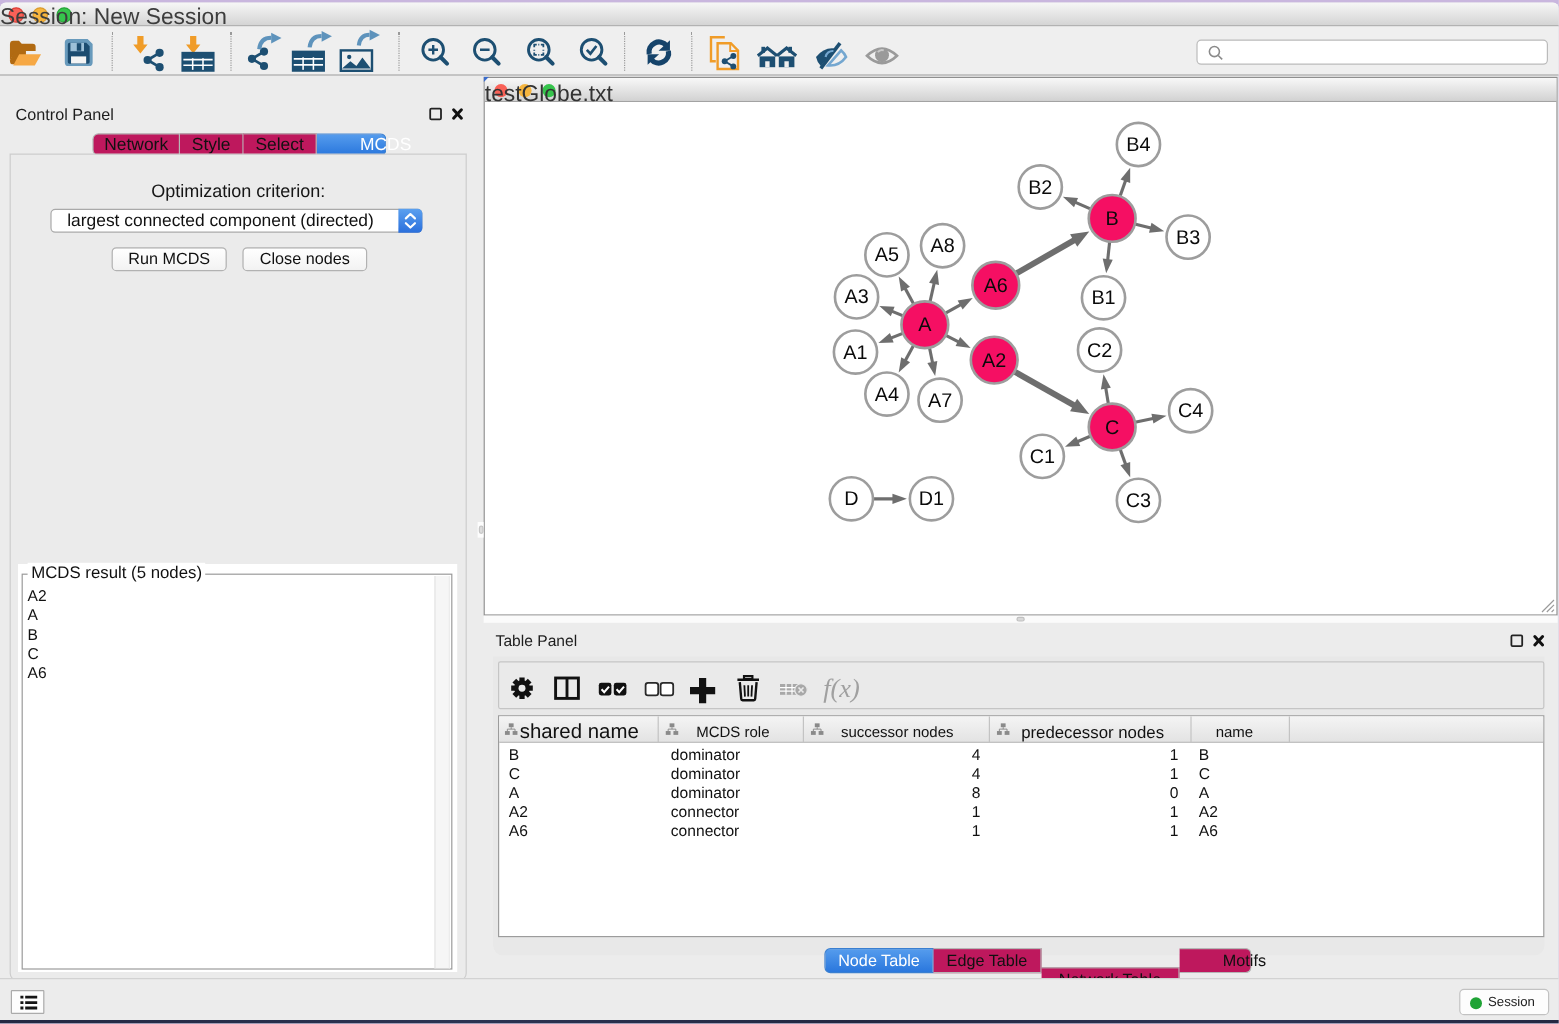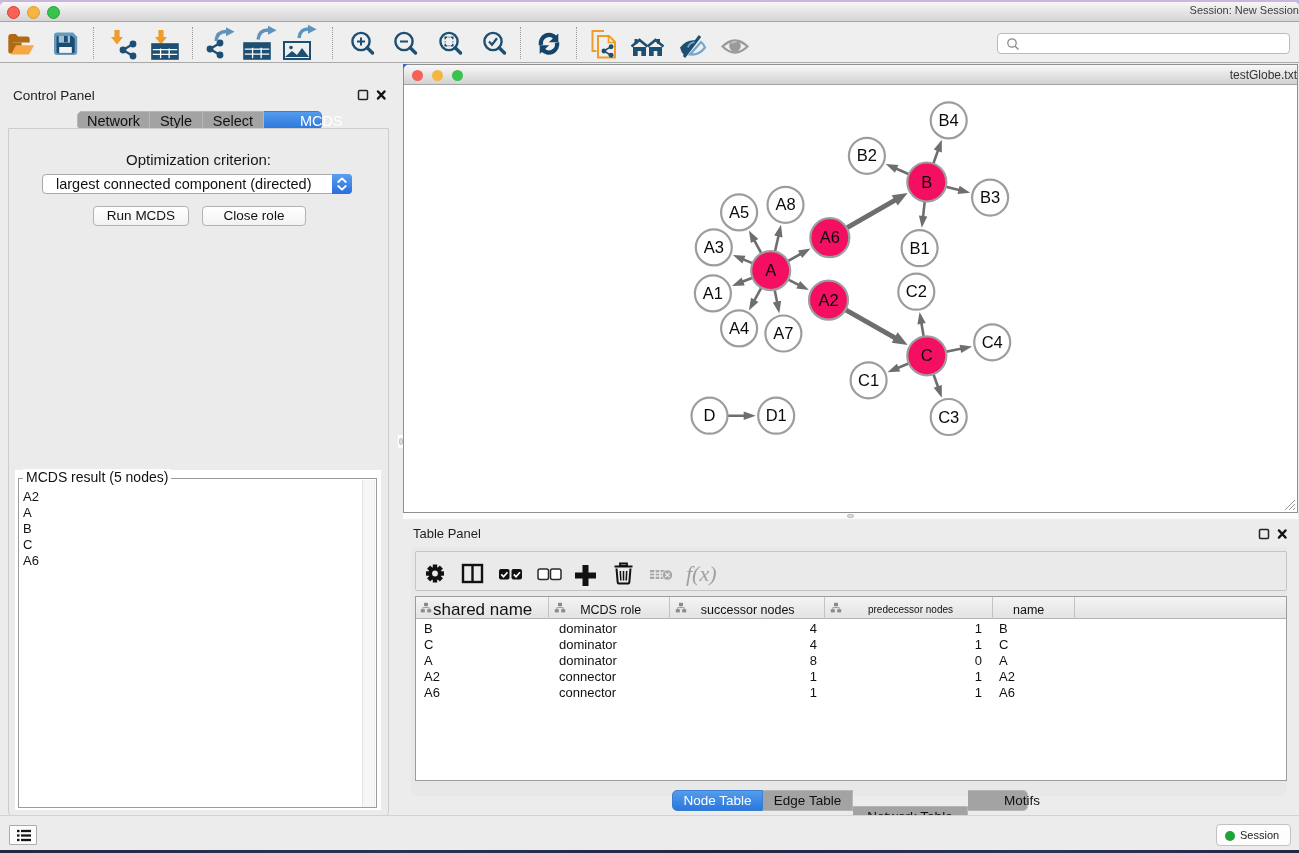--- a/index.html
+++ b/index.html
@@ -7,22 +7,22 @@
 body { font-family:"Liberation Sans", sans-serif; background:#c9b6de; position:relative; }
 .abs { position:absolute; }
 
 #win { position:absolute; left:0; top:2px; width:1299px; height:848px;
   background:#ececec; border-radius:5px 5px 0 0; overflow:hidden; }
 #botstrip { position:absolute; left:0; top:850px; width:1299px; height:3px; background:linear-gradient(90deg,#232842 0%,#2b3352 30%,#222741 55%,#2d3454 80%,#232842 100%); }
 
 #titlebar { position:absolute; left:0; top:0; width:1299px; height:20px;
   background:linear-gradient(#f7f7f7,#d4d4d4); border-bottom:1px solid #a5a5a5; }
 .tl { position:absolute; top:4px; width:13px; height:13px; border-radius:50%; }
-#titlebar .t { position:absolute; left:0; right:0; top:2px; text-align:right;
-  font-size:11px; color:#3d3d3d; }
+#titlebar .t { position:absolute; left:0; right:0; top:2px; text-align:left;
+  font-size:19px; color:#3d3d3d; }
 
 #toolbar { position:absolute; left:0; top:20px; width:1299px; height:41px;
   background:#efefef; border-bottom:1px solid #a9a9a9; }
 .tsep { position:absolute; top:5px; height:32px; width:0;
   border-left:1px dotted #9a9a9a; }
 #searchbox { position:absolute; left:997px; top:11px; width:293px; height:21px;
   background:#fff; border:1px solid #bbb; border-radius:4px; }
 
 #statusbar { position:absolute; left:0; top:813px; width:1299px; height:35px;
   background:#ececec; border-top:1px solid #d2d2d2; }
@@ -33,21 +33,21 @@
   font-size:11px; color:#222; }
 #membtn .dot { position:absolute; left:8px; top:6px; width:10px; height:10px;
   border-radius:50%; background:#1fa335; }
 #membtn .txt { position:absolute; left:23px; top:4px; }
 
 #cpanel { position:absolute; left:0; top:62px; width:396px; height:751px;margin-top:15px; }
 #cpanel .ptitle { position:absolute; left:13px; top:9px; font-size:13.5px; color:#1e1e1e; }
 
 .tabrow { position:absolute; display:flex; height:19px; }
 .tab { height:19px; line-height:18px; font-size:14.5px; color:#111; text-align:center;
-  background:#a3a3a3; border:1px solid #b6b6b6; border-left:none; padding:0; }
+  background:#be185d; border:1px solid #b6b6b6; border-left:none; padding:0; }
 .tab.first { border-left:1px solid #b6b6b6; border-radius:5px 0 0 5px; }
 .tab.last { border-radius:0 5px 5px 0;padding-left:36px; }
 .tab.sel { background:linear-gradient(#559ced,#2a77dd); color:#fff; border-color:#3a7fd0; }
 #tabcontent { position:absolute; left:8px; top:49px; width:381px; height:690px;
   background:#ebebeb; border:1px solid #cdcdcd; border-radius:0 0 7px 7px; }
 #optlabel { position:absolute; left:0; width:100%; top:22px; text-align:center;
   font-size:15px; color:#161616; }
 #dropdown { position:absolute; left:33px; top:45px; width:310px; height:20px;
   background:#fff; border:1px solid #a9a9a9; border-radius:4px; font-size:14.5px; }
 #dropdown .dtext { position:absolute; left:13px; top:1px; color:#111; }
@@ -64,36 +64,36 @@
   font-size:14px; color:#111; }
 #resultlist { position:absolute; left:4px; top:10px; font-size:13px; color:#111; line-height:16px; }
 #resscroll { position:absolute; right:1px; top:1px; width:13px; height:327px;
   background:#f6f6f6; border-left:1px solid #e3e3e3; border-right:1px solid #ececec; }
 
 #desk { position:absolute; left:396px; top:62px; width:903px; height:751px; }
 #iwin { position:absolute; left:7px; top:0px; width:895px; height:449px;
   background:#fff; border:1px solid #8f8f8f; }
 #ititle { position:absolute; left:0; top:0; width:893px; height:20px;
   background:linear-gradient(#f8f8f8,#d2d2d2); border-bottom:1px solid #a3a3a3; }
-#ititle .t { position:absolute; left:0; right:0; top:3px; text-align:right; font-size:12px; color:#333; }
+#ititle .t { position:absolute; left:0; right:0; top:3px; text-align:left; font-size:19px; color:#333; }
 .itl { position:absolute; top:5px; width:11px; height:11px; border-radius:50%; }
 
 #tpanel { position:absolute; left:0px; top:458px; width:903px; height:293px;text-decoration:underline; }
 #tpanel .ptitle { position:absolute; left:17px; top:4px; font-size:13px; color:#1e1e1e; }
 #ttoolbar { position:absolute; left:19px; top:29px; width:872px; height:40px;
   background:#eaeaea; border:1px solid #c5c5c5; border-radius:2px; }
 #ttable { position:absolute; left:19px; top:74px; width:872px; height:185px;
   background:#fff; border:1px solid #9c9c9c; }
 #thead { position:absolute; left:0; top:0; width:870px; height:22px;
   background:linear-gradient(#f4f4f4,#e3e3e3); border-bottom:1px solid #b4b4b4; }
 .hcell { position:absolute; top:0; height:22px; border-right:1px solid #c3c3c3;
   font-size:12.5px; color:#111; text-align:center; line-height:21px; }
 .trow { position:absolute; font-size:13px; color:#111; height:16px; line-height:16px; }
 
-#btabs { position:absolute; left:276px; top:268px; height:21px; display:flex; }
+#btabs { position:absolute; left:291px; top:268px; height:21px; display:flex; }
 #btabs .tab { height:21px; line-height:20px; font-size:13.5px; }
 </style>
 </head>
 <body>
 <div id="win">
 
   <div id="titlebar">
     <div class="tl" style="left:7px;background:#f96157;border:0.5px solid #dd3d36;"></div>
     <div class="tl" style="left:27px;background:#f6b53e;border:0.5px solid #da9b2d;"></div>
     <div class="tl" style="left:47px;background:#36c44c;border:0.5px solid #24a436;"></div>
@@ -251,21 +251,21 @@
         <div class="dtext">largest connected component (directed)</div>
         <div class="stepper">
           <svg width="20" height="20" viewBox="0 0 20 20">
             <path d="M6.2 8 L10 4.4 L13.8 8" fill="none" stroke="#fff" stroke-width="1.8" stroke-linecap="round" stroke-linejoin="round"></path>
             <path d="M6.2 12 L10 15.6 L13.8 12" fill="none" stroke="#fff" stroke-width="1.8" stroke-linecap="round" stroke-linejoin="round"></path>
           </svg>
         </div>
       </div>
       <div id="optlabel">Optimization criterion:</div>
       <div class="btn" style="left:84px;top:77px;width:96px;">Run MCDS</div>
-      <div class="btn" style="left:193px;top:77px;width:104px;">Close role</div>
+      <div class="btn" style="left:193px;top:77px;width:104px;">Close nodes</div>
       <div id="resultpanel">
         <div id="resultbox">
           <div id="resultlabel">MCDS result (5 nodes)</div>
           <div id="resultlist">A2<br>A<br>B<br>C<br>A6</div>
           <div id="resscroll"></div>
         </div>
       </div>
     </div>
   </div>
 
@@ -450,21 +450,21 @@
 <div style="position:absolute;top:2px;height:22px;line-height:22px;left:271.7px;width:120px;text-align:center;font-size:12.5px;color:#111;">successor nodes</div>
 <svg style="position:absolute;left:258.6px;top:5px;" width="12" height="12" viewBox="0 0 15 15">
 <g fill="#8a8a8a">
                 <rect x="5" y="1" width="5" height="4"></rect>
                 <rect x="1" y="9" width="5" height="4"></rect>
                 <rect x="9" y="9" width="5" height="4"></rect>
               </g>
 <path d="M7.5 5 v2 M3.5 9 v-2 h8 v2" stroke="#8a8a8a" stroke-width="1" fill="none"></path>
             </svg>
 <div class="hcell" style="left:409.5px;width:167.4px;"></div>
-<div style="position:absolute;top:2px;height:22px;line-height:22px;left:434.5px;width:120px;text-align:center;font-size:10px;color:#111;">predecessor nodes</div>
+<div style="position:absolute;top:2px;height:22px;line-height:22px;left:434.5px;width:120px;text-align:center;font-size:14px;color:#111;">predecessor nodes</div>
 <svg style="position:absolute;left:414.3px;top:5px;" width="12" height="12" viewBox="0 0 15 15">
 <g fill="#8a8a8a">
                 <rect x="5" y="1" width="5" height="4"></rect>
                 <rect x="1" y="9" width="5" height="4"></rect>
                 <rect x="9" y="9" width="5" height="4"></rect>
               </g>
 <path d="M7.5 5 v2 M3.5 9 v-2 h8 v2" stroke="#8a8a8a" stroke-width="1" fill="none"></path>
             </svg>
 <div class="hcell" style="left:576.9px;width:81.9px;"></div>
 <div style="position:absolute;top:2px;height:22px;line-height:22px;left:552.7px;width:120px;text-align:center;font-size:12.5px;color:#111;">name</div>

